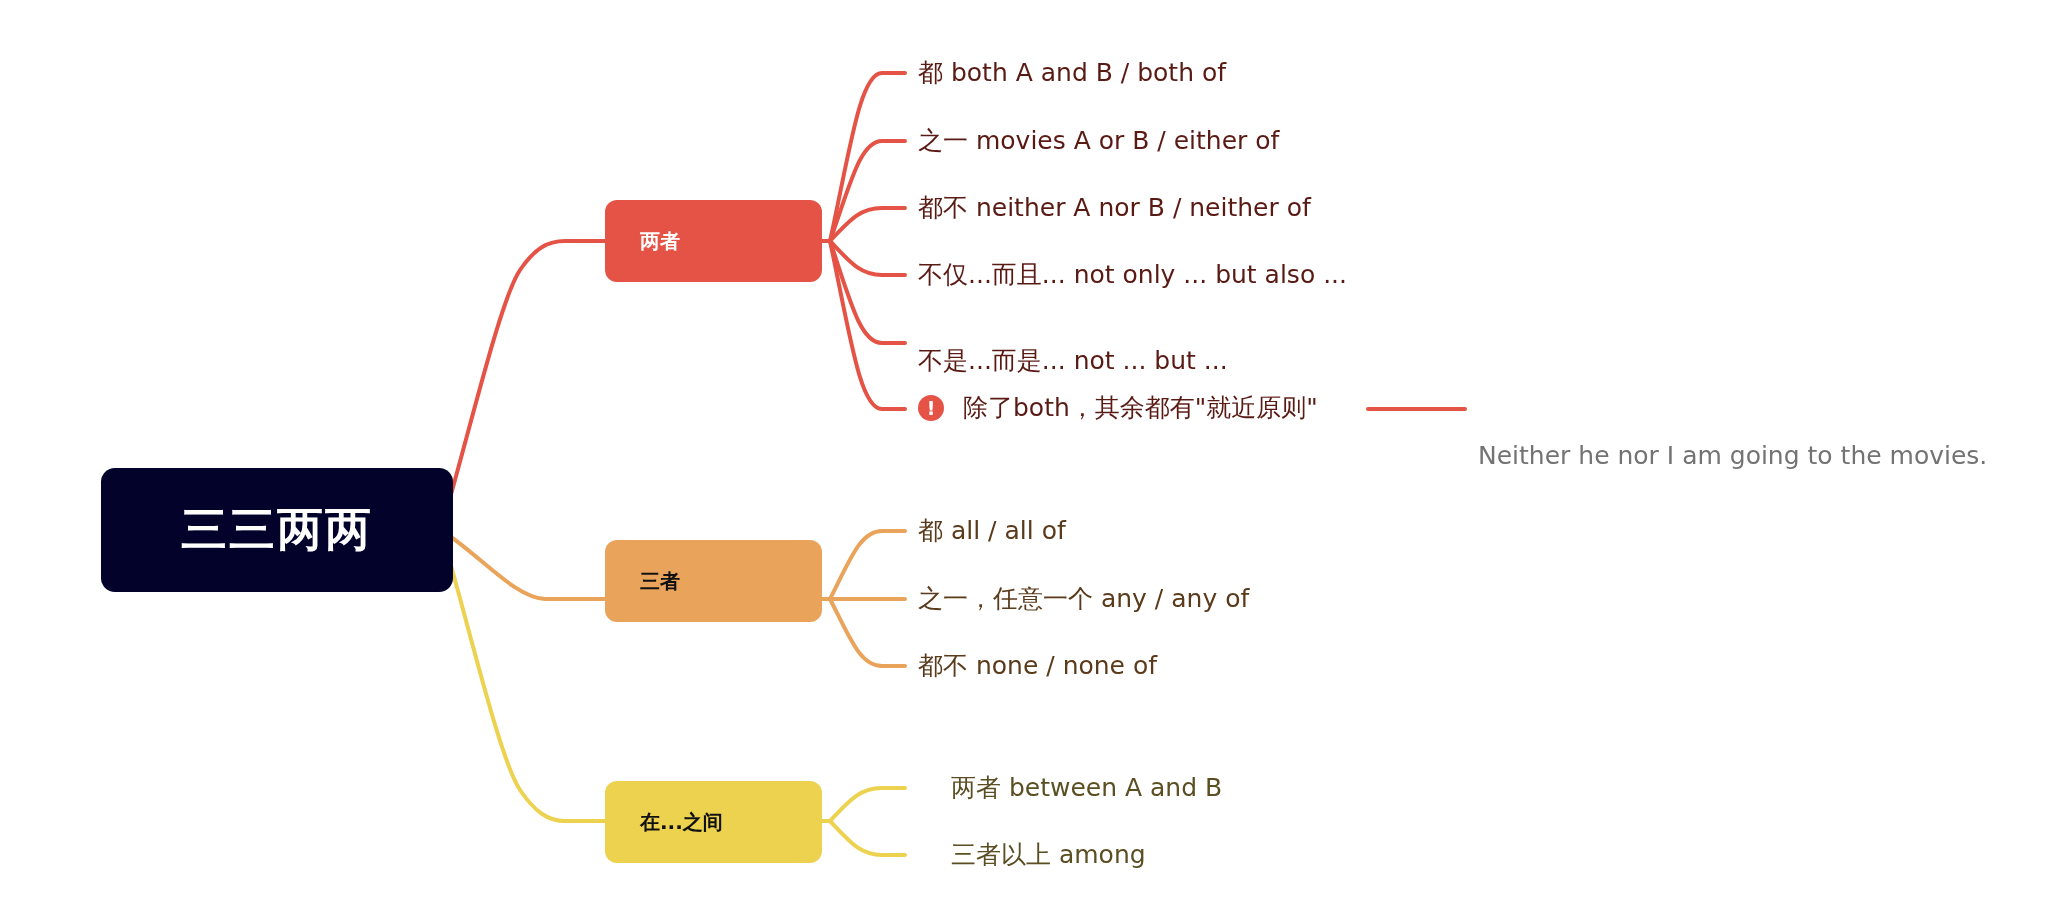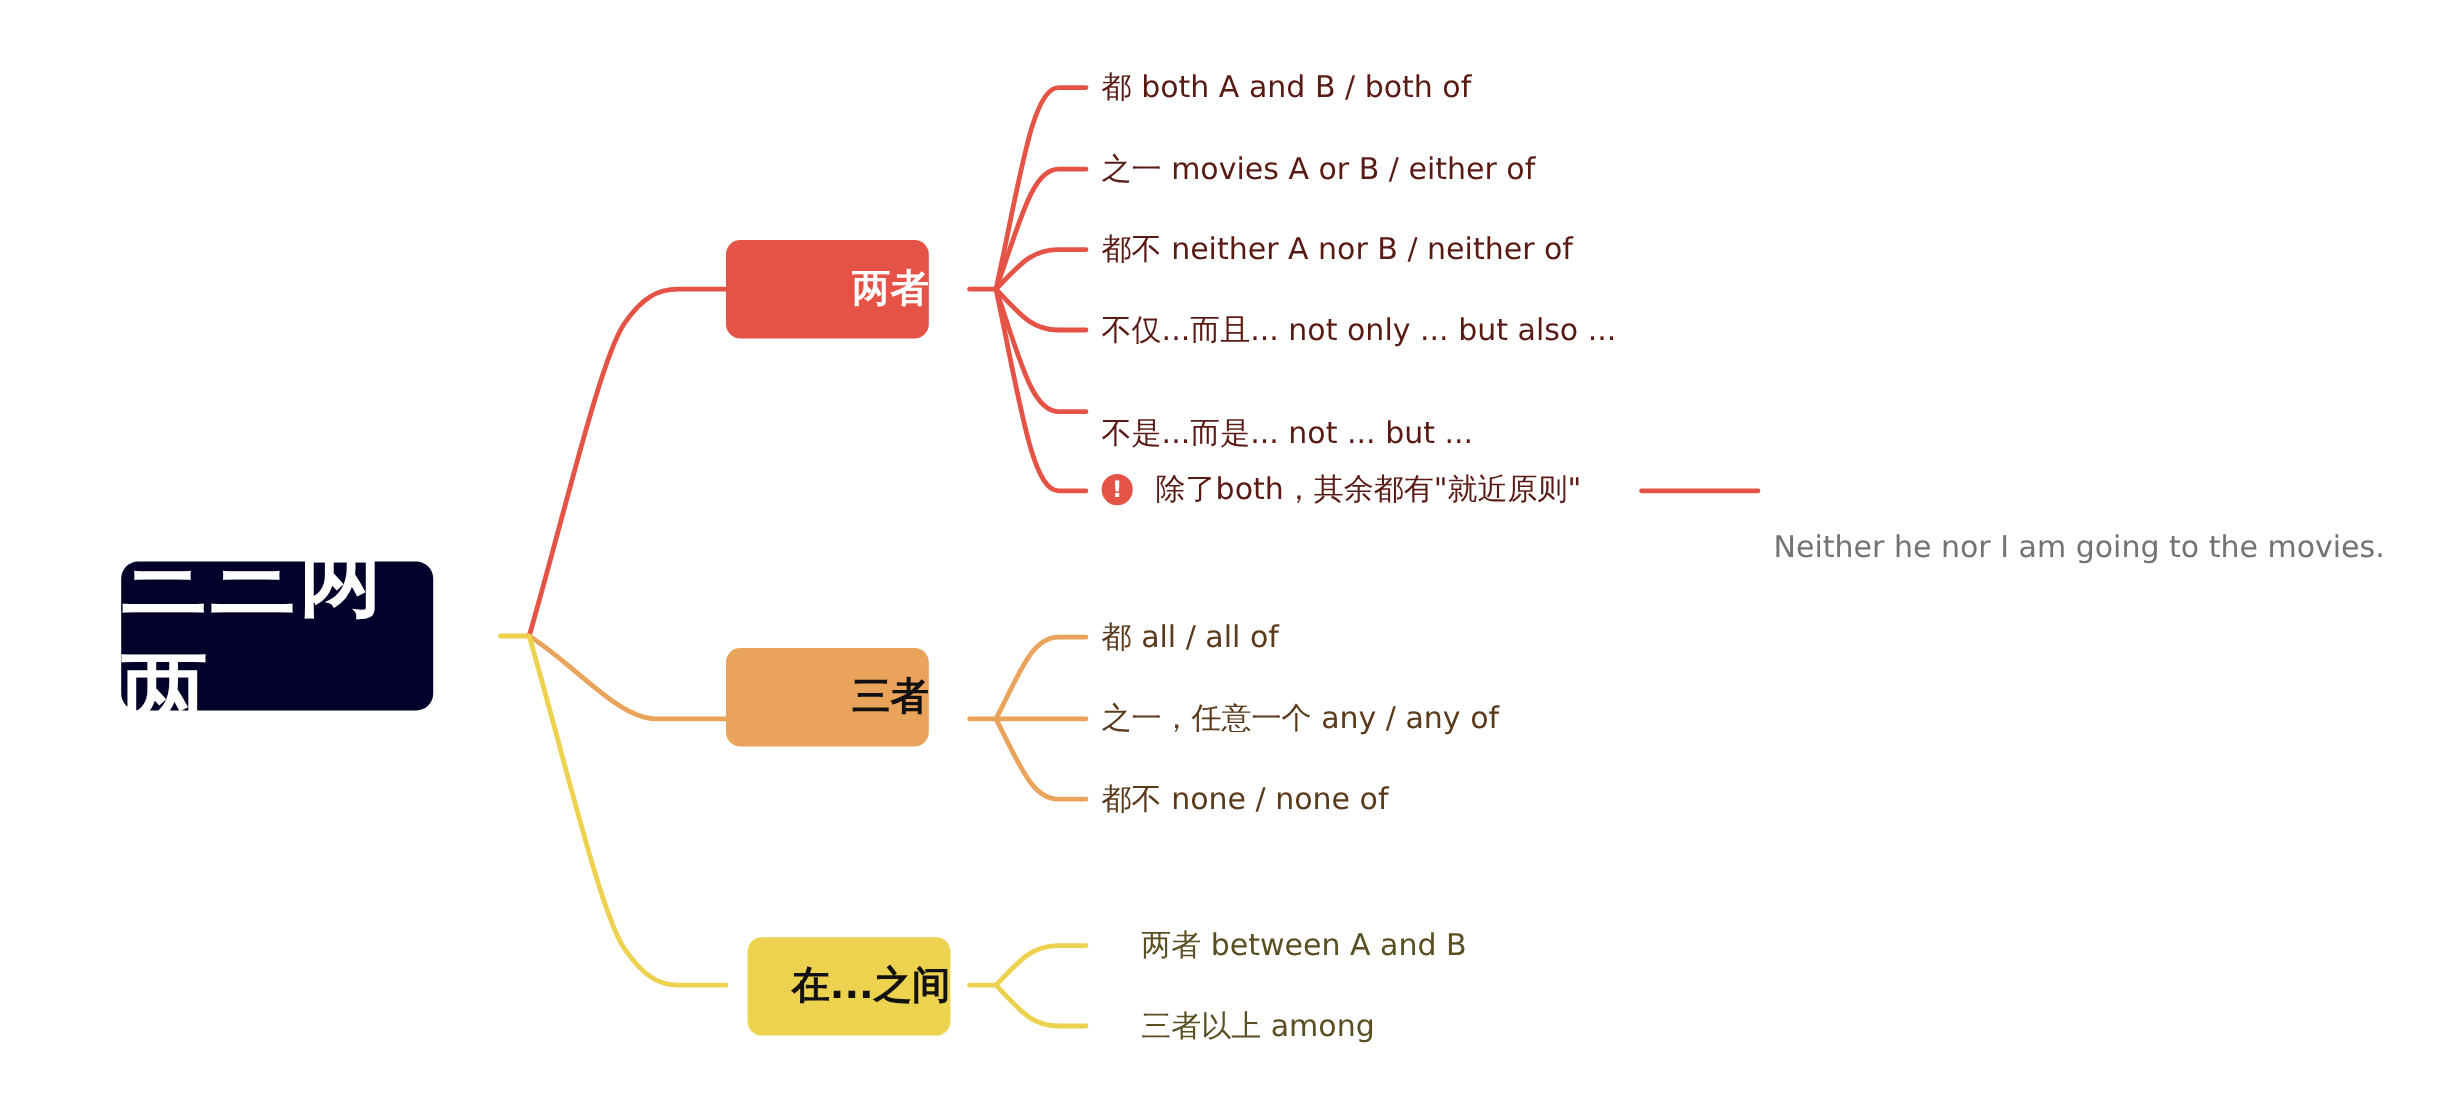--- a/index.html
+++ b/index.html
@@ -21,40 +21,39 @@
     }
     .node {
       position: absolute;
       box-sizing: border-box;
       display: flex;
       align-items: center;
       border-radius: 12px;
     }
     .root {
       left: 101px; top: 468px;
-      width: 260px; height: 124px;
+      width: 352px; height: 124px;
       background: #02022a;
       border-radius: 14px;
       justify-content: center;
       color: #ffffff;
-      font-size: 72px;
+      font-size: 46px;
       font-weight: bold;
       letter-spacing: 2px;
     }
     .branch {
       left: 605px;
-      width: 169px; height: 82px;
+      width: 217px; height: 82px;
       padding-left: 35px;
-      font-size: 32px;
+      font-size: 20px;
       font-weight: bold;
-      justify-content: flex-end;
     }
     .b-red { top: 200px; background: #e45345; color: #ffffff; }
     .b-orange { top: 540px; background: #e9a35a; color: #111111; }
-    .b-yellow { top: 781px; background: #ecd24e; color: #111111; margin-left: 18px; }
+    .b-yellow { top: 781px; background: #ecd24e; color: #111111; }
 
     .leaf {
       position: absolute;
       left: 918px;
       height: 36px;
       line-height: 36px;
       font-size: 25px;
       white-space: nowrap;
     }
     .leaf-red { color: #5a1a14; }

